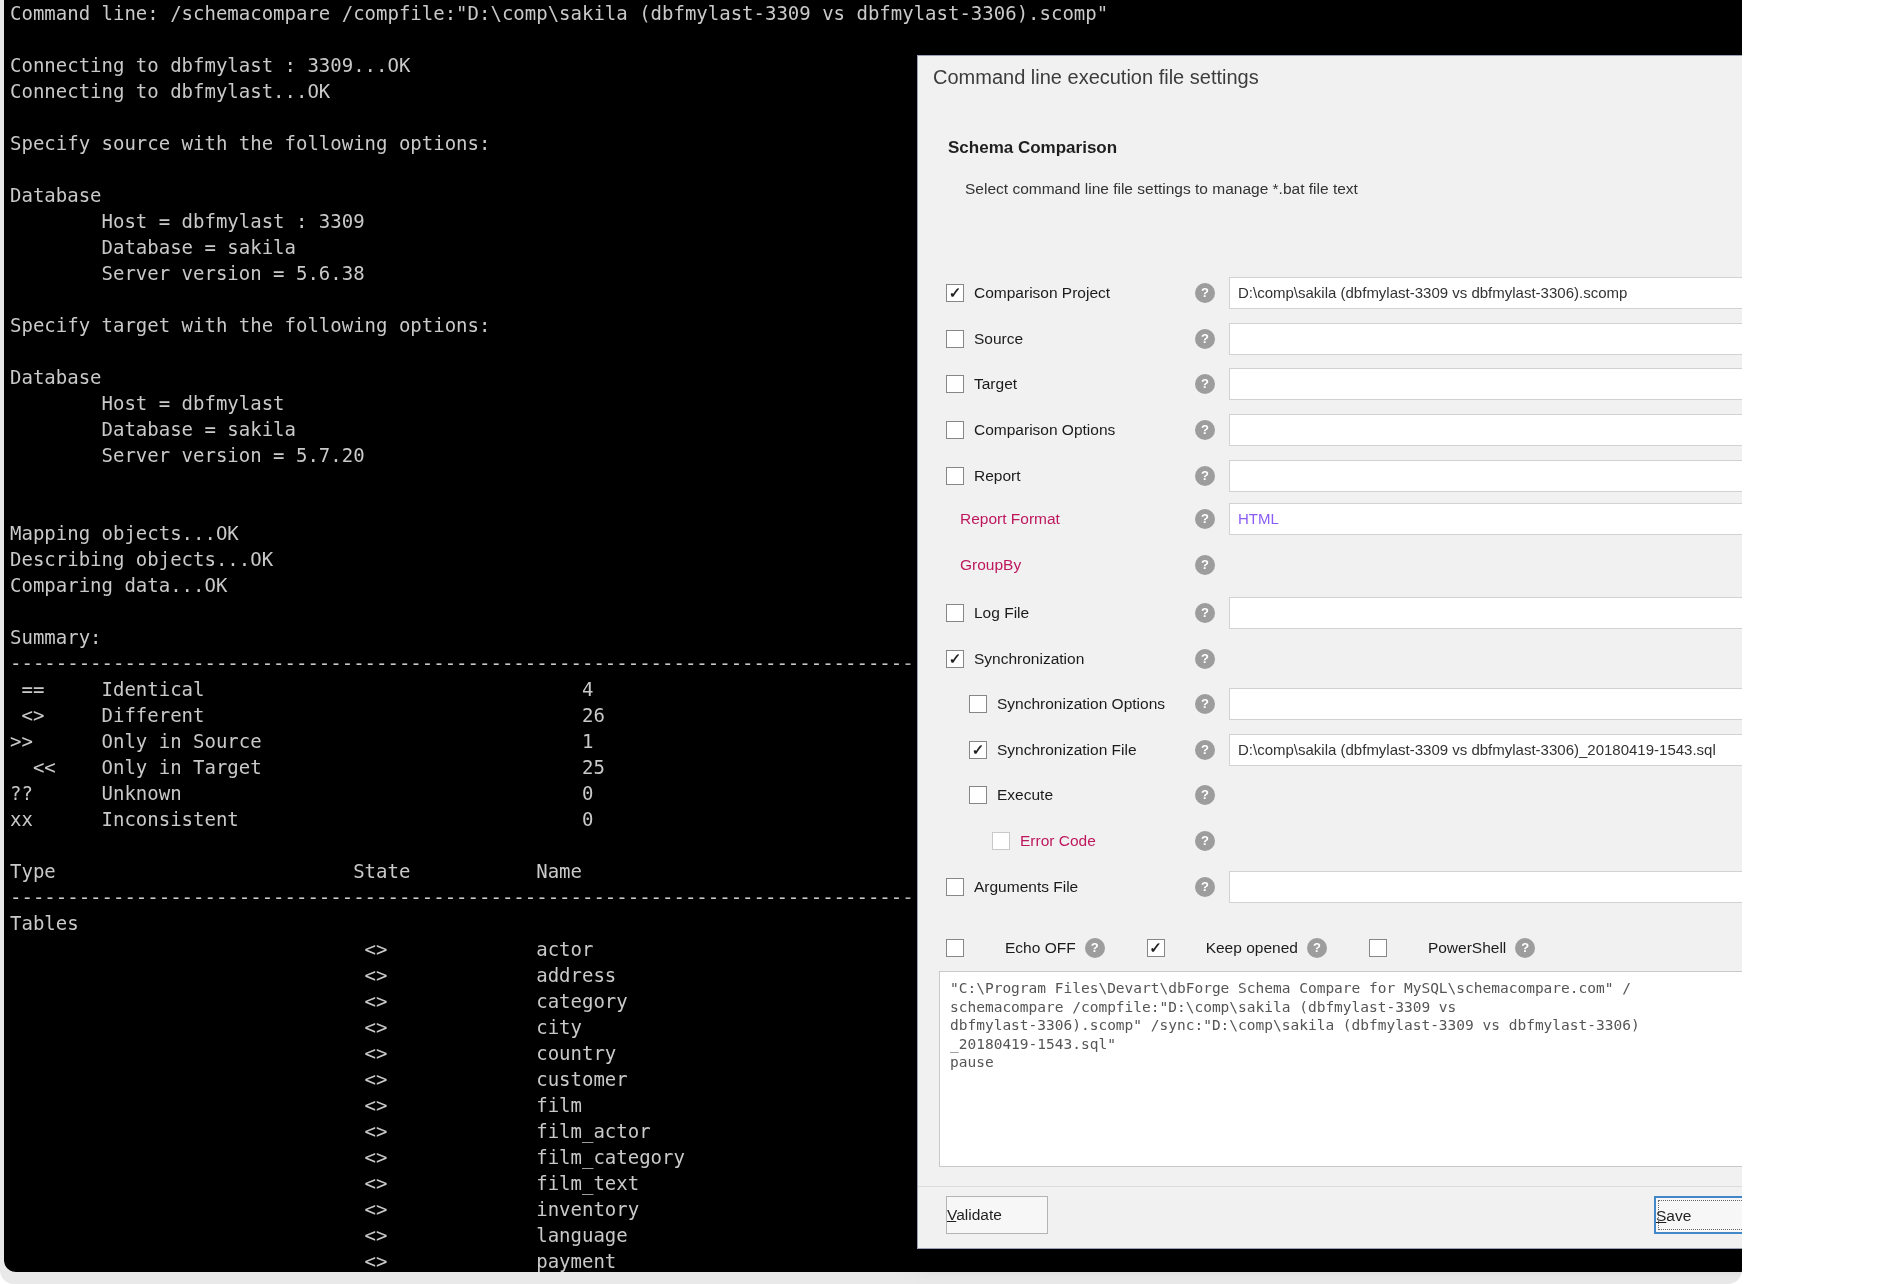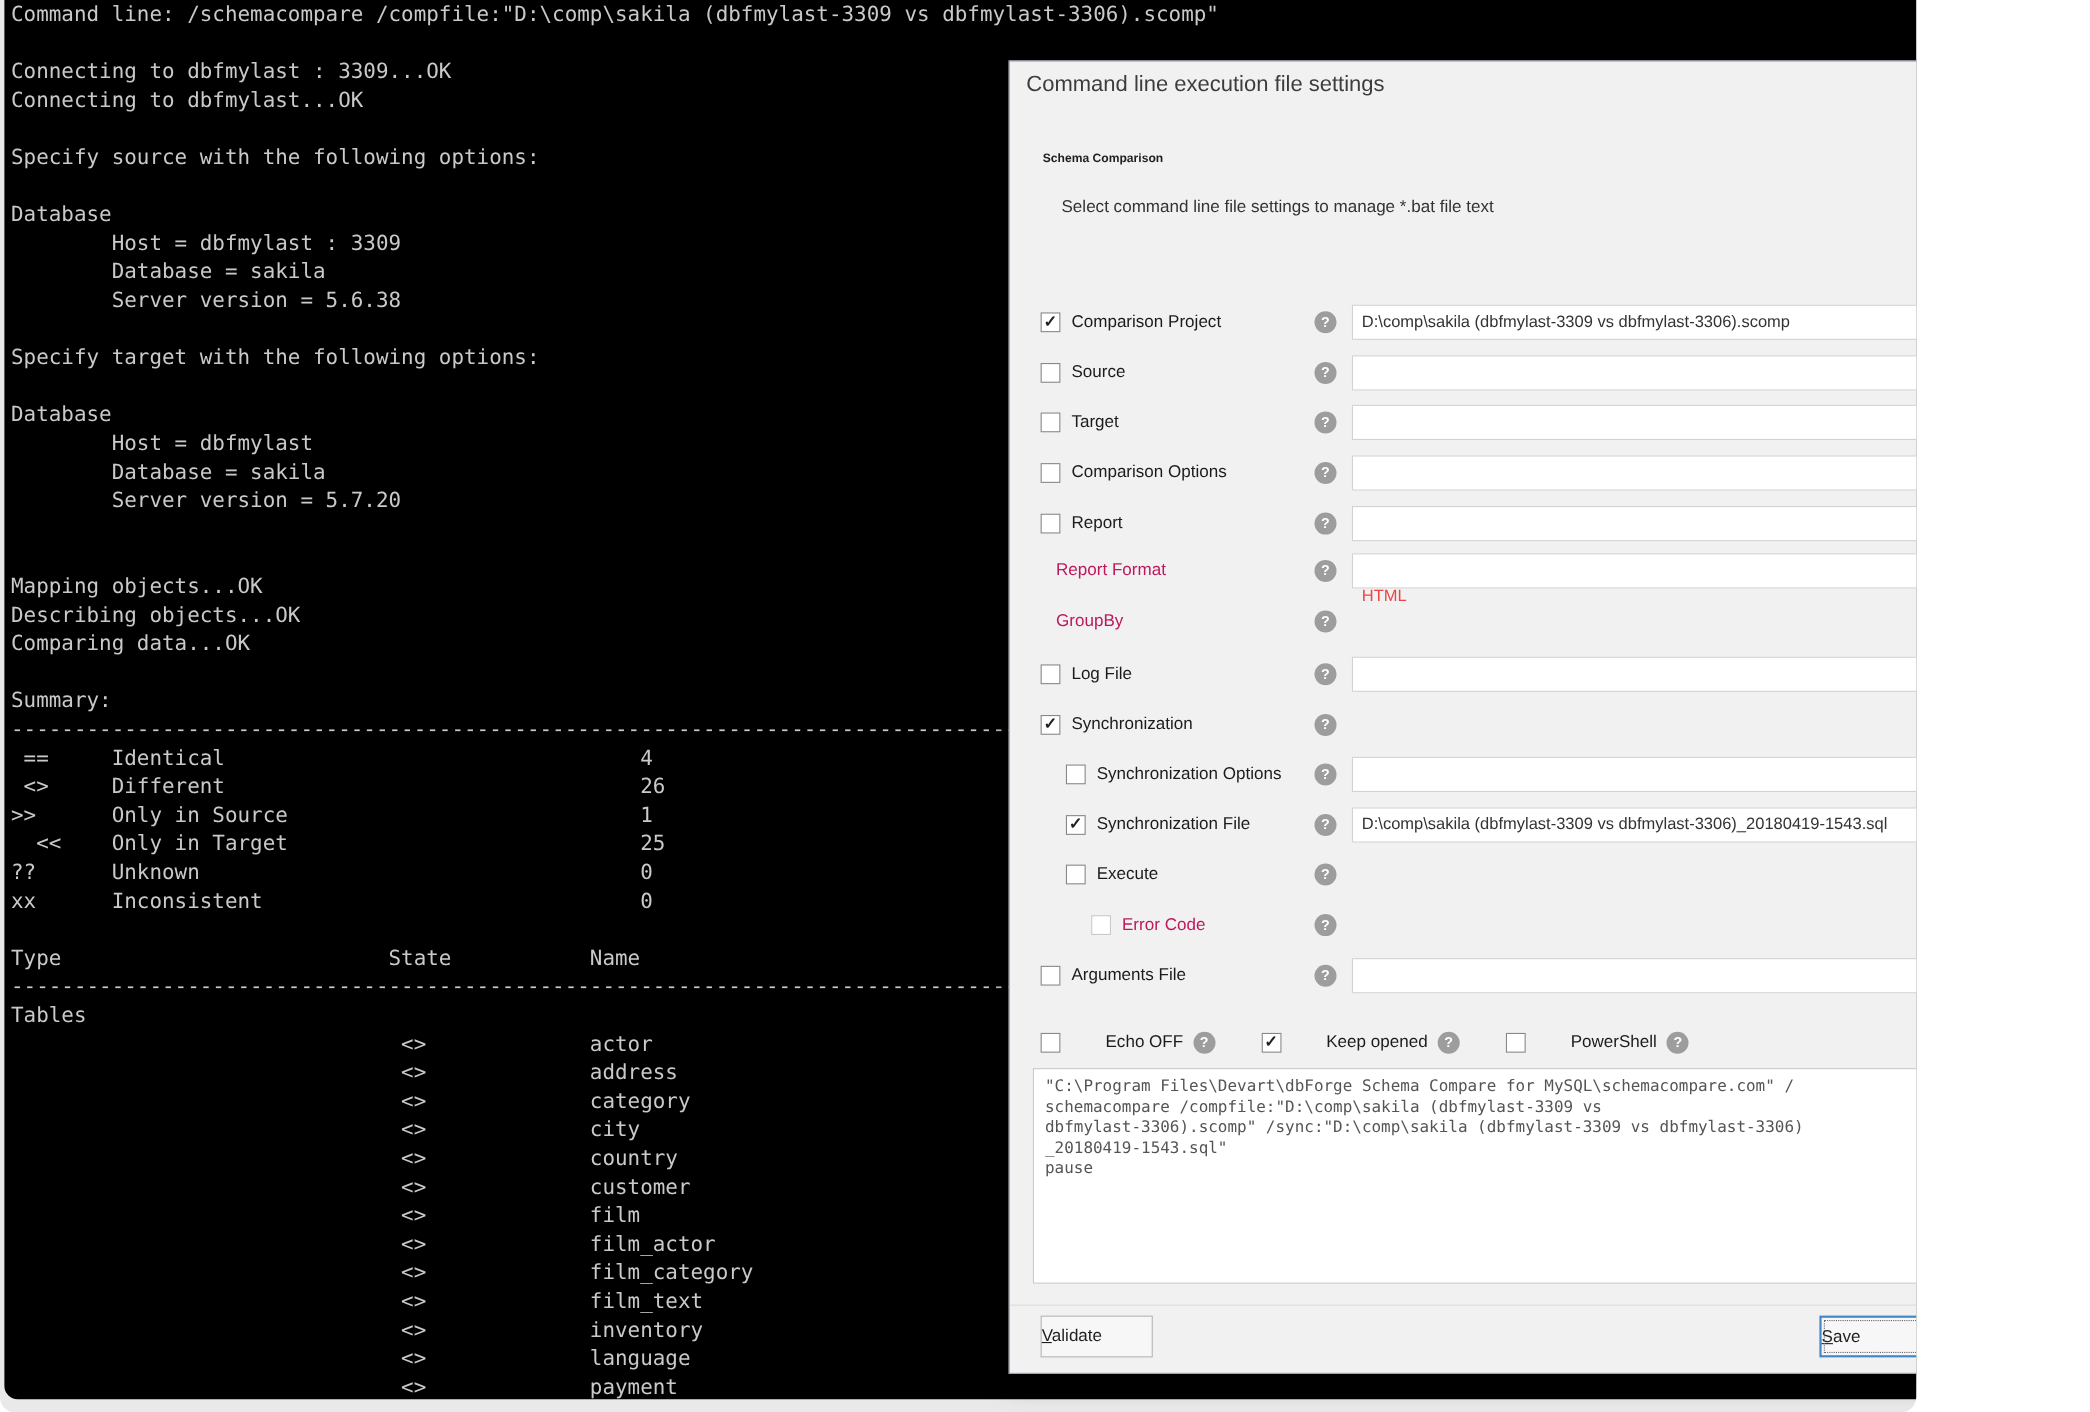--- a/index.html
+++ b/index.html
@@ -10,42 +10,42 @@
   #term{position:absolute;left:4px;top:0;width:1896px;height:1272px;background:#000;
         border-bottom-left-radius:12px;overflow:hidden;}
   #tlines{position:absolute;left:6px;top:0;margin:0;white-space:pre;
           font-family:"DejaVu Sans Mono",monospace;font-size:19px;line-height:26px;color:#c9c9c9;}
   
   #dialog{position:absolute;left:917px;top:55px;width:976px;height:1194px;background:#f1f1f2;
           border:1px solid #9aa0b4;box-sizing:border-box;box-shadow:0 6px 22px rgba(0,0,0,.55);}
   #dlg-title{position:absolute;left:15px;top:10px;font-size:20px;color:#3c3c3c;}
   #dlg-close{position:absolute;right:16px;top:6px;font-size:21px;color:#333;width:28px;height:28px;
              text-align:center;line-height:28px;cursor:default;}
-  #sec-title{position:absolute;left:30px;top:82px;font-size:11px;font-weight:bold;color:#1f1f1f;}
+  #sec-title{position:absolute;left:30px;top:82px;font-size:17px;font-weight:bold;color:#1f1f1f;}
   #sec-sub{position:absolute;left:47px;top:124px;font-size:15.5px;color:#333;}
   
   #cmpicon{position:absolute;left:880px;top:92px;width:76px;height:84px;}
   #cmpicon .piece{position:absolute;}
   
   .frow{position:absolute;left:0;right:0;height:34px;}
   .cb,.cb2{width:18px;height:18px;background:#fff;border:1px solid #878787;box-sizing:border-box;
            text-align:center;font-size:15px;line-height:16px;color:#1f1f1f;font-weight:bold;}
   .cb{position:absolute;top:8px;}
   .cb2{display:inline-block;flex:0 0 auto;}
   .cb.dis{border-color:#c9c9c9;}
   .lbl{position:absolute;top:8px;font-size:15.5px;color:#1b1b1b;white-space:nowrap;}
   .lbl.dis{color:#be185d;}
   .hlp,.hlp2{width:20px;height:20px;border-radius:50%;background:#9d9d9d;color:#fff;font-weight:bold;
              font-size:13px;text-align:center;line-height:20px;}
   .hlp{position:absolute;left:277px;top:7px;}
   .hlp2{display:inline-block;flex:0 0 auto;}
   .inp{position:absolute;left:311px;top:1px;width:652px;height:32px;background:#fff;
        border:1px solid #d2d2d2;box-sizing:border-box;}
   .inp .val{position:absolute;left:8px;top:6px;font-size:15px;color:#333;white-space:nowrap;}
-  .inp.ddl .val{color:#ef4444;margin-top:23px;}
+  .inp.ddl .val{color:#8b5cf6;}
   .browse{position:absolute;right:9px;top:1px;font-size:17px;font-weight:bold;letter-spacing:1px;color:#333;}
   .browse.light{color:#b5b5b5;font-weight:normal;}
   .arr{position:absolute;right:10px;top:13px;width:0;height:0;border:6px solid transparent;
        border-top-color:#b9b9b9;}
   
   #optrow{position:absolute;left:28px;top:882px;display:flex;align-items:center;gap:9px;}
   #optrow .olbl{font-size:15.5px;color:#1b1b1b;white-space:nowrap;margin-left:32px;}
   #optrow .gap{width:24px;}
   
   #bat{position:absolute;left:21px;top:915px;width:940px;height:196px;background:#fff;

